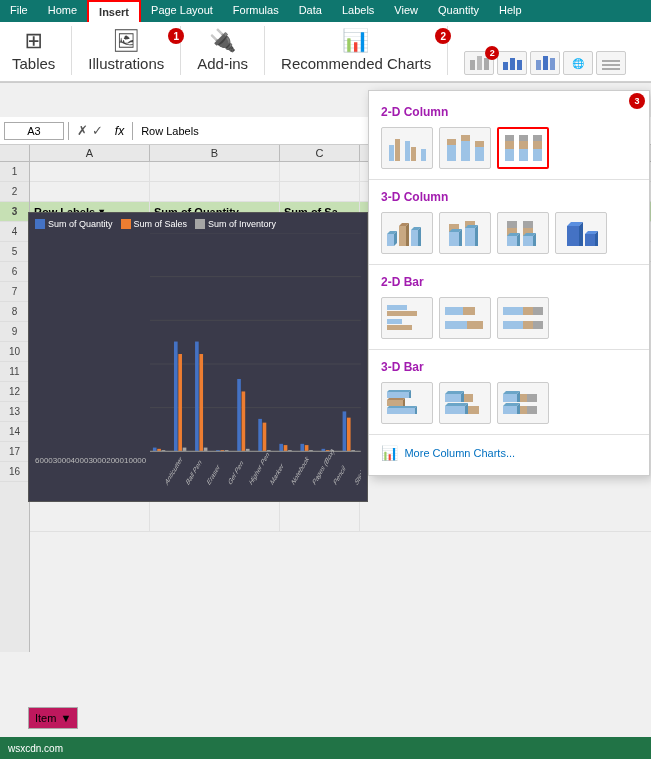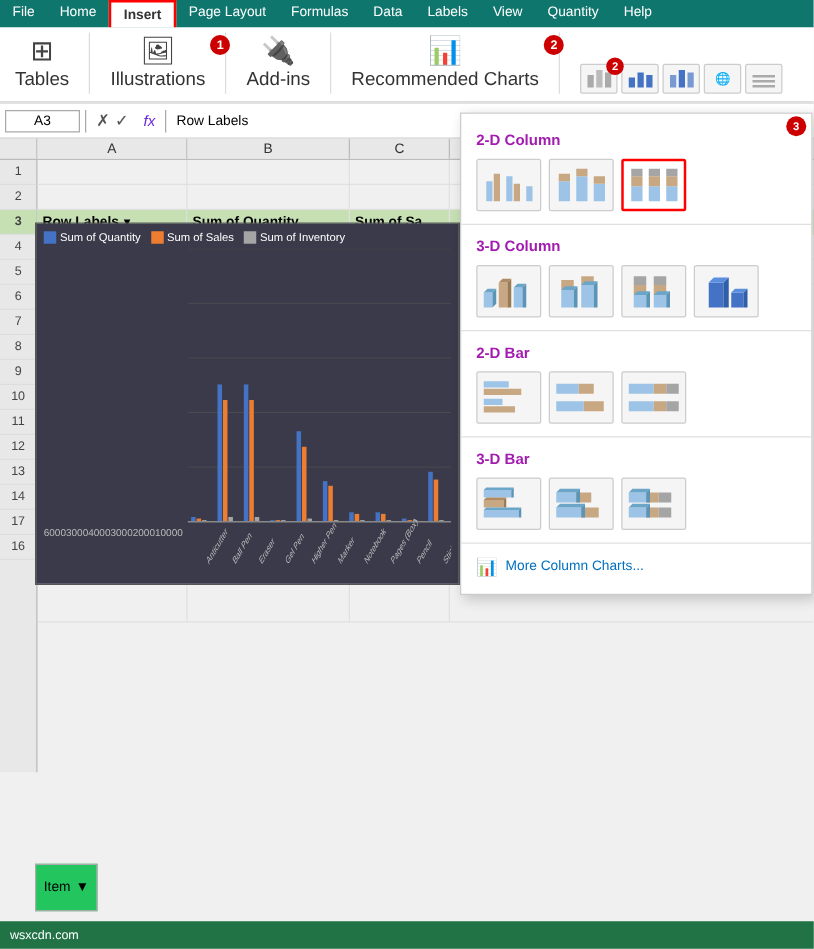--- a/index.html
+++ b/index.html
@@ -11,26 +11,26 @@
     .ribbon-tab { padding: 4px 10px; color: #fff; font-size: 11px; cursor: pointer; }
     .ribbon-tab.active { background: #fff; color: #333; font-weight: bold; border: 2px solid #f00; border-bottom: none; }
     .ribbon-content { display: flex; align-items: flex-end; padding: 4px 8px 6px; gap: 12px; background: #fff; border-bottom: 1px solid #d0d0d0; }
     .ribbon-group { display: flex; flex-direction: column; align-items: center; border-right: 1px solid #ddd; padding-right: 12px; gap: 2px; }
     .ribbon-group:last-child { border-right: none; }
     .ribbon-btn { display: flex; flex-direction: column; align-items: center; cursor: pointer; padding: 2px 4px; border-radius: 3px; min-width: 36px; }
     .ribbon-btn .icon { font-size: 22px; color: #444; }
     .ribbon-btn .label { font-size: 15px; color: #333; text-align: center; line-height: 1.2; margin-top: 1px; }
 
     
-    .formula-bar { display: flex; align-items: center; background: #fff; border-bottom: 1px solid #ccc; padding: 2px 4px; gap: 4px; height: 28px; }
+    .formula-bar { display: flex; align-items: center; background: #fff; border-bottom: 1px solid #ccc; padding: 2px 4px; gap: 4px; height: 28px; margin-top: 34px; }
     .cell-ref { width: 60px; border: 1px solid #aaa; padding: 2px 4px; font-size: 11px; text-align: center; }
     .formula-divider { width: 1px; height: 18px; background: #aaa; }
     .formula-icons { display: flex; gap: 4px; color: #555; font-size: 13px; padding: 0 4px; }
     .formula-input { flex: 1; border: none; outline: none; font-size: 11px; padding: 2px 4px; }
-    .fx-label { color: #6d28d9; font-style: italic; font-size: 12px; padding: 0 4px; }
+    .fx-label { color: #000000; font-style: italic; font-size: 12px; padding: 0 4px; }
 
     
     .col-header-row { display: flex; background: #e8e8e8; border-bottom: 1px solid #bbb; }
     .row-num-col { width: 30px; min-width: 30px; border-right: 1px solid #bbb; }
     .col-header { border-right: 1px solid #bbb; text-align: center; padding: 2px 0; font-size: 11px; color: #333; background: #e8e8e8; }
 
     
     .sheet-body { display: flex; }
     .row-nums { display: flex; flex-direction: column; background: #e8e8e8; border-right: 1px solid #bbb; min-width: 30px; }
     .row-num { height: 20px; display: flex; align-items: center; justify-content: center; font-size: 10px; color: #444; border-bottom: 1px solid #ddd; }
@@ -50,21 +50,21 @@
     .dropdown-divider { height: 1px; background: #e0e0e0; margin: 4px 0; }
     .more-link { display: flex; align-items: center; gap: 6px; padding: 6px 12px; color: #0070c0; cursor: pointer; font-size: 11px; }
 
     
     .chart-overlay { position: absolute; top: 190px; left: 28px; width: 340px; height: 290px; background: #3a3a4a; border: 1px solid #555; z-index: 10; }
 
     
     .status-bar { position: absolute; bottom: 0; left: 0; right: 0; height: 22px; background: #217346; display: flex; align-items: center; padding: 0 8px; color: #fff; font-size: 10px; gap: 8px; }
 
     
-    .item-area { position: absolute; bottom: 22px; left: 28px; display: flex; align-items: center; gap: 4px; background: #22c55e; border: 1px solid #aaa; padding: 2px 6px; cursor: pointer; font-size: 11px; height: 38px; z-index: 15; }
+    .item-area { position: absolute; bottom: 22px; left: 28px; display: flex; align-items: center; gap: 4px; background: #be185d; border: 1px solid #aaa; padding: 2px 6px; cursor: pointer; font-size: 11px; height: 22px; z-index: 15; }
 
     .numbered-badge { background: #c00; color: #fff; border-radius: 50%; width: 16px; height: 16px; font-size: 10px; font-weight: bold; display: flex; align-items: center; justify-content: center; }
     .small-icon-btn { width: 30px; height: 24px; border: 1px solid #ccc; background: #f5f5f5; display: flex; align-items: center; justify-content: center; cursor: pointer; border-radius: 2px; font-size: 10px; }
   </style>
 </head>
 <body>
 
 <div class="ribbon">
   <div class="ribbon-tabs">
     <span class="ribbon-tab">File</span>

